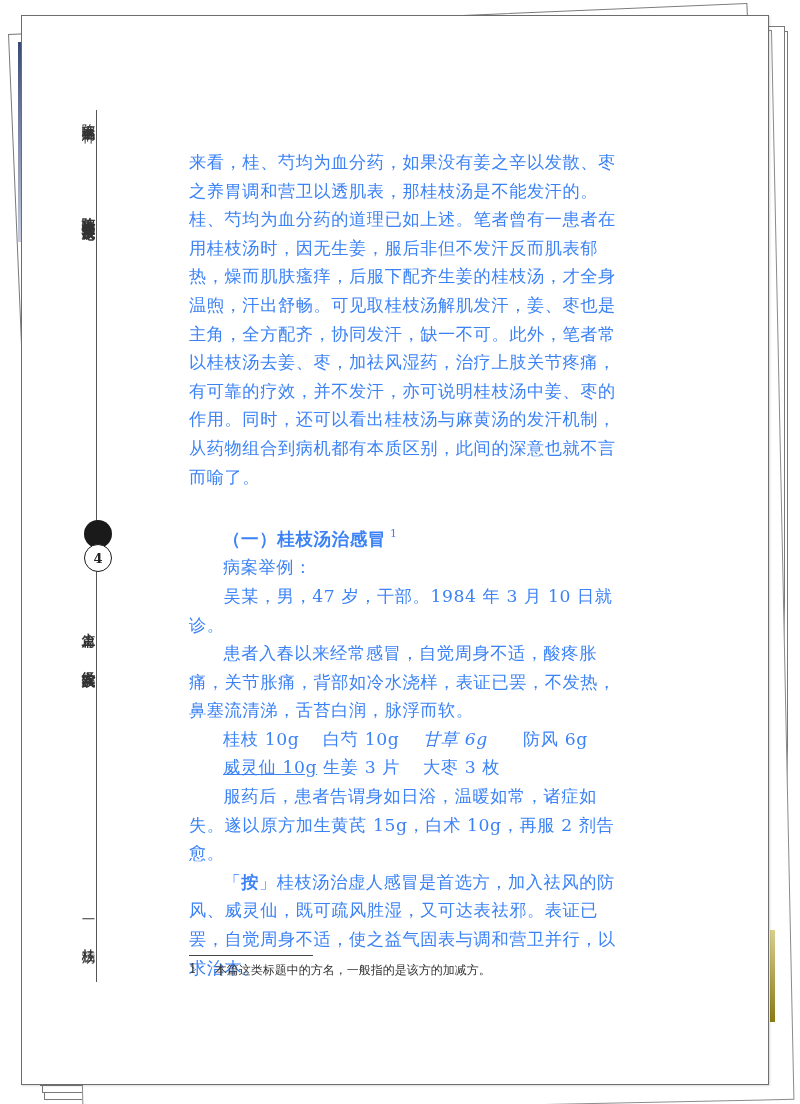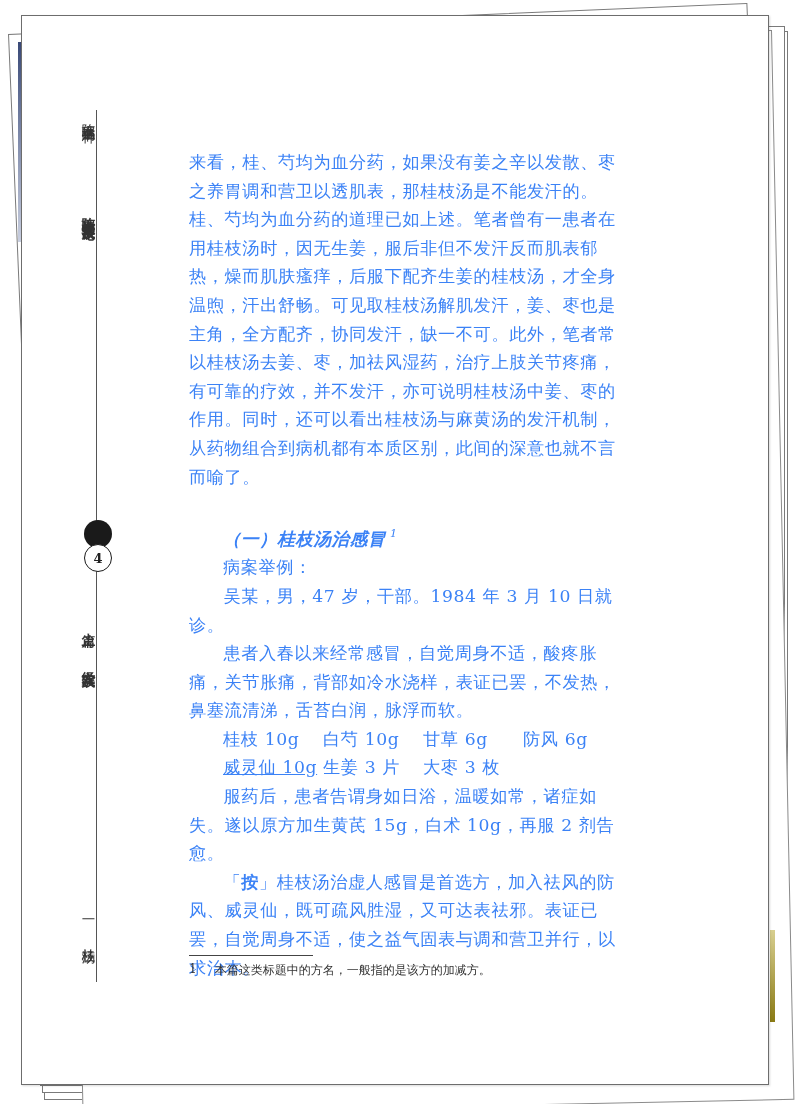--- a/index.html
+++ b/index.html
@@ -29,28 +29,28 @@
     .side-chapter-num { top: 912px; }
     .side-chapter-name { top: 938px; }
 
     .pg-dot { position: absolute; left: 84px; top: 520px; width: 28px; height: 28px; border-radius: 50%; background: #1a1a1a; }
     .pg-circle { position: absolute; left: 84px; top: 544px; width: 28px; height: 28px; border-radius: 50%; background: #fff; border: 1.5px solid #1a1a1a; display: flex; align-items: center; justify-content: center; font-size: 13px; font-weight: bold; color: #222; }
 
     
     .content { position: absolute; left: 189px; top: 104px; width: 440px; font-size: 17.2px; line-height: 28.6px; letter-spacing: 0.6px; color: #3b82f6; margin-top: 44px; }
     .content p { margin: 0; }
     .indent { text-indent: 2em; }
-    .section-heading { margin-top: 28.6px !important; padding-left: 34px; font-weight: bold; font-size: 17.5px; font-style: italic; }
+    .section-heading { margin-top: 28.6px !important; padding-left: 34px; font-weight: bold; font-size: 17.5px; }
     .section-heading sup { font-weight: normal; font-size: 11px; vertical-align: 8px; margin-left: 4px; }
     .case-label { padding-left: 34px; font-weight: normal; }
     .rx-row { padding-left: 34px; display: flex; }
     .rx-row span { display: inline-block; }
     .rx-1 span:nth-child(1) { width: 100px; }
     .rx-1 span:nth-child(2) { width: 100px; }
-    .rx-1 span:nth-child(3) { width: 100px; }
+    .rx-1 span:nth-child(3) { width: 100px; font-style: italic; }
     .rx-2 span:nth-child(1) { width: 100px; text-decoration: underline; }
     .rx-2 span:nth-child(2) { width: 100px; }
     .bracket-note b { font-weight: bold; }
 
     .footnote-rule { position: absolute; left: 189px; top: 955px; width: 124px; height: 1px; background: #444; }
     .footnote { position: absolute; left: 189px; top: 962px; font-size: 12px; color: #333; display: flex; gap: 18px; }
   </style>
 </head>
 <body>
 

